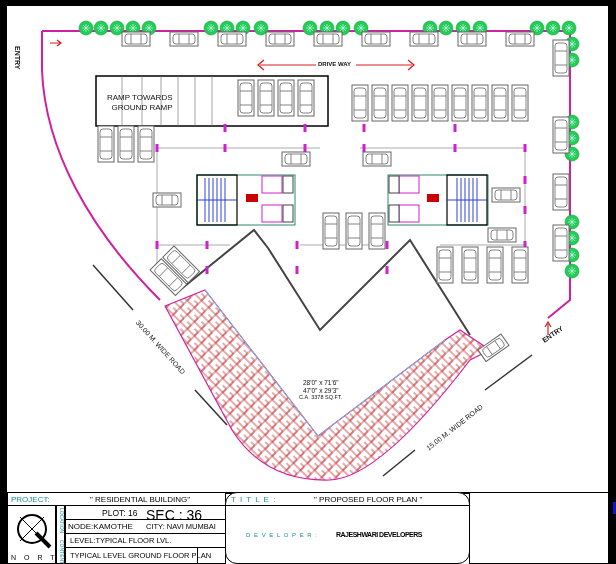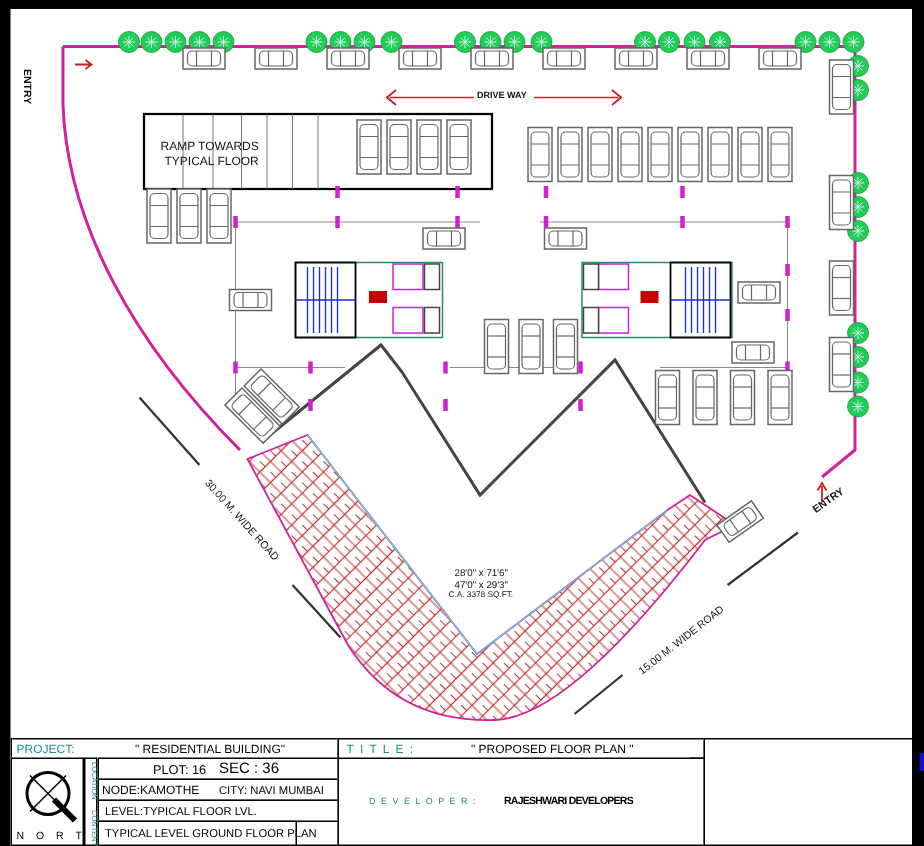--- a/index.html
+++ b/index.html
@@ -227,21 +227,21 @@
   <line x1="195" y1="390" x2="227" y2="425" stroke="#333" stroke-width="1.5"></line>
   <line x1="383" y1="476" x2="415" y2="450" stroke="#333" stroke-width="1.5"></line>
   <line x1="485" y1="390" x2="532" y2="355" stroke="#333" stroke-width="1.5"></line>
 
   <path d="M50 43 H60 M57 40 L61 43 L57 46" fill="none" stroke="#d02020" stroke-width="1.2"></path>
   <path d="M548 335 L548 324 M545 327 L548 322 L551 327" fill="none" stroke="#d02020" stroke-width="1.2"></path>
 </svg>
 
 <div class="lbl" style="left:100px;top:87px;font-size:8px;text-align:right;line-height:10px;">
   <div>RAMP TOWARDS</div>
-  <div>TYPICAL FLOOR</div>
+  <div>GROUND RAMP</div>
 </div>
 <div class="lbl" style="left:311px;top:55px;font-size:6px;font-weight:bold;">DRIVE WAY</div>
 <div class="lbl" style="left:14px;top:40px;font-size:7px;font-weight:bold;transform:rotate(90deg);transform-origin:left top;">ENTRY</div>
 <div class="lbl" style="left:534px;top:332px;font-size:7px;font-weight:bold;transform:rotate(-35deg);transform-origin:left top;">ENTRY</div>
 <div class="lbl" style="left:133px;top:313px;font-size:7px;transform:rotate(48deg);transform-origin:left top;">30.00 M. WIDE ROAD</div>
 <div class="lbl" style="left:418px;top:440px;font-size:7px;transform:rotate(-38deg);transform-origin:left top;">15.00 M. WIDE ROAD</div>
 <div class="lbl" style="left:296px;top:373px;font-size:6.5px;line-height:7.5px;">
   <div>28'0" x 71'6"</div>
   <div>47'0" x 29'3"</div>
   <div style="font-size:5.5px;margin-left:-4px;">C.A. 3378 SQ.FT.</div>
@@ -261,33 +261,33 @@
     <line x1="28" y1="27" x2="42" y2="41" stroke="#000" stroke-width="4"></line>
   </svg>
   <div class="tbtxt" style="left:3px;top:48px;font-size:7px;letter-spacing:3px;">N O R T H</div>
 </div>
 <div class="tb" style="left:56px;top:505px;width:9px;height:59px;">
   <div class="tbtxt teal" style="left:8px;top:2px;font-size:5px;transform:rotate(90deg);transform-origin:left top;">LOCATION</div>
   <div class="tbtxt teal" style="left:8px;top:34px;font-size:5px;transform:rotate(90deg);transform-origin:left top;">CONTENT</div>
 </div>
 <div class="tb" style="left:65px;top:505px;width:161px;height:15px;">
   <div class="tbtxt" style="left:2px;top:2px;font-size:8.5px;padding-left:34px;">PLOT: 16</div>
-  <div class="tbtxt" style="left:80px;top:1px;font-size:10px;">SEC  : 36</div>
+  <div class="tbtxt" style="left:80px;top:1px;font-size:14px;">SEC  : 36</div>
 </div>
 <div class="tb" style="left:65px;top:519px;width:161px;height:15px;">
   <div class="tbtxt" style="left:2px;top:2px;font-size:8px;">NODE:KAMOTHE</div>
   <div class="tbtxt" style="left:80px;top:2px;font-size:7.5px;">CITY: NAVI MUMBAI</div>
 </div>
 <div class="tb" style="left:65px;top:533px;width:161px;height:15px;padding-left:44px;">
   <div class="tbtxt" style="left:4px;top:2px;font-size:7.5px;">LEVEL:TYPICAL FLOOR LVL.</div>
 </div>
 <div class="tb" style="left:65px;top:547px;width:133px;height:17px;">
   <div class="tbtxt" style="left:4px;top:3px;font-size:7.5px;">TYPICAL  LEVEL GROUND FLOOR PLAN</div>
 </div>
-<div class="tb" style="left:225px;top:492px;width:245px;height:72px;">
+<div class="tb" style="left:225px;top:492px;width:245px;height:72px;border-radius:12px;">
   <div class="tbtxt teal" style="left:5px;top:2px;font-size:8px;letter-spacing:1px;">T I T L E :</div>
   <div class="tbtxt" style="left:88px;top:2px;font-size:8px;">" PROPOSED FLOOR PLAN "</div>
   <div class="tbtxt teal" style="left:20px;top:39px;font-size:6px;letter-spacing:1px;">D E V E L O P E R :</div>
   <div class="tbtxt" style="left:110px;top:38px;font-size:7px;font-weight:bold;letter-spacing:-0.5px;">RAJESHWARI DEVELOPERS</div>
 </div>
 <div style="position:absolute;left:225px;top:505px;width:245px;height:1px;background:#000;"></div>
 <div class="tb" style="left:469px;top:492px;width:140px;height:72px;"></div>
 <div style="position:absolute;left:460px;top:505px;width:10px;height:1px;background:#000;"></div>
 
 <div id="rightbar"></div>

